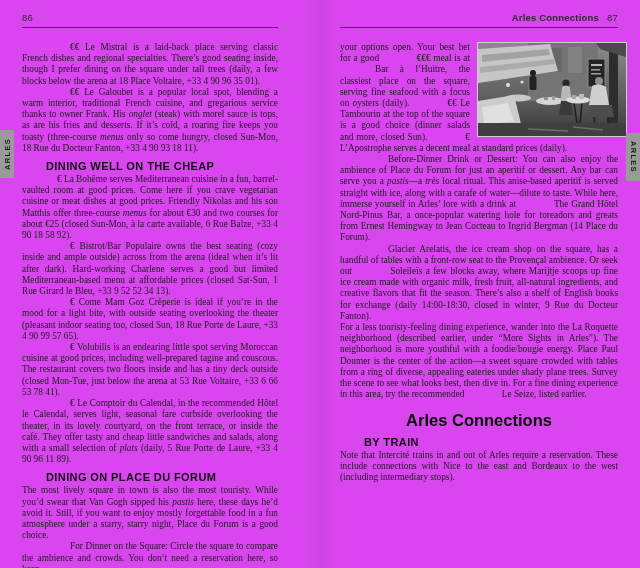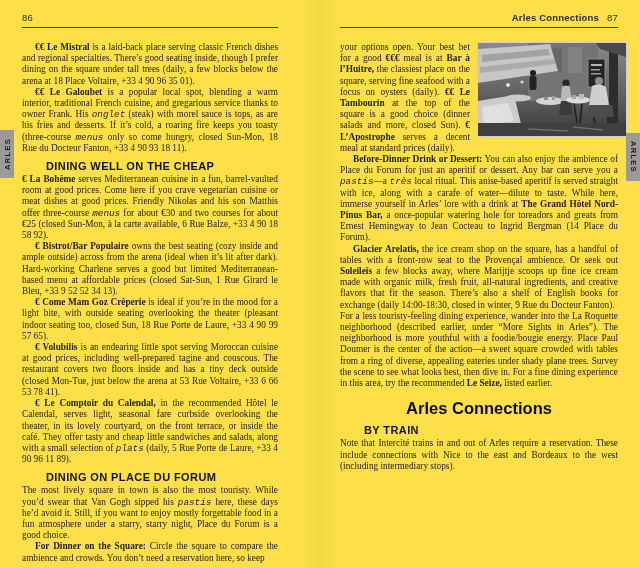--- a/index.html
+++ b/index.html
@@ -1,16 +1,16 @@
 <!DOCTYPE html>
 <html><head>
 <meta charset="utf-8">
 <style>
   html,body{margin:0;padding:0;background:#e8e8e6;}
-  .spread{position:relative;width:640px;height:568px;background:#fde047;overflow:hidden;
+  .spread{position:relative;width:640px;height:568px;background:#d946ef;overflow:hidden;
           font-family:"Liberation Serif","DejaVu Serif",serif;color:#1c1c1c;}
   .gutter{position:absolute;left:302px;top:0;width:36px;height:568px;pointer-events:none;
           background:linear-gradient(to right,rgba(0,0,0,0),rgba(0,0,0,0.04) 45%,rgba(0,0,0,0.06) 50%,rgba(0,0,0,0.04) 55%,rgba(0,0,0,0));}
   .page{position:absolute;top:0;height:568px;}
   .page-left{left:0;width:320px;}
   .page-right{left:320px;width:320px;}
   .inner-l{margin:12px 0 0 22px;width:256px;}
   .inner-r{margin:12px 0 0 20px;width:278px;}
   .pagehead{display:flex;align-items:baseline;gap:8px;
             font-family:"Liberation Sans","DejaVu Sans",sans-serif;font-size:9.5px;
@@ -19,22 +19,22 @@
   .pagehead .ttl-bold{font-weight:bold;}
   .headrule{border-bottom:1.3px solid #3a3a3a;margin-top:4px;}
   .bodyflow{margin-top:14px;text-align:justify;font-size:9.3px;line-height:11.2px;}
   .bodyflow p{margin:0;}
   .para.indent{text-indent:13px;}
   .subhead{font-family:"Liberation Sans","DejaVu Sans",sans-serif;font-weight:bold;
            font-size:11px;letter-spacing:0.4px;margin:6px 0 1px;color:#101010;
            text-align:left;text-indent:0;line-height:13px;padding-left:24px;}
   .bighead{font-family:"Liberation Sans","DejaVu Sans",sans-serif;font-weight:bold;
            font-size:16.5px;text-align:center;margin:10px 0 4px;color:#0c0c0c;line-height:19px;}
-  .b{font-weight:bold;}
-  .i{font-style:italic;font-family:Liberation Mono, monospace;}
+  .b{font-weight:normal;margin-left:35px;}
+  .i{font-style:italic;}
   .photo{float:right;width:148px;height:93px;margin:1px -8px 5px 8px;background:#666;
          box-shadow:0 0 0 1px #cfcfcd;}
   .photo svg{display:block;}
   .tab{position:absolute;width:14px;height:48px;background:#9a9a9a;
        display:flex;align-items:center;justify-content:center;}
   .tab-left{left:0;top:130px;}
   .tab-right{right:0;top:133px;}
   .tab .vtxt{font-family:"Liberation Sans","DejaVu Sans",sans-serif;font-weight:bold;
              font-size:7.5px;letter-spacing:1.3px;color:#1b1b1b;writing-mode:vertical-rl;}
   .tab-left .vtxt{transform:rotate(180deg);}

